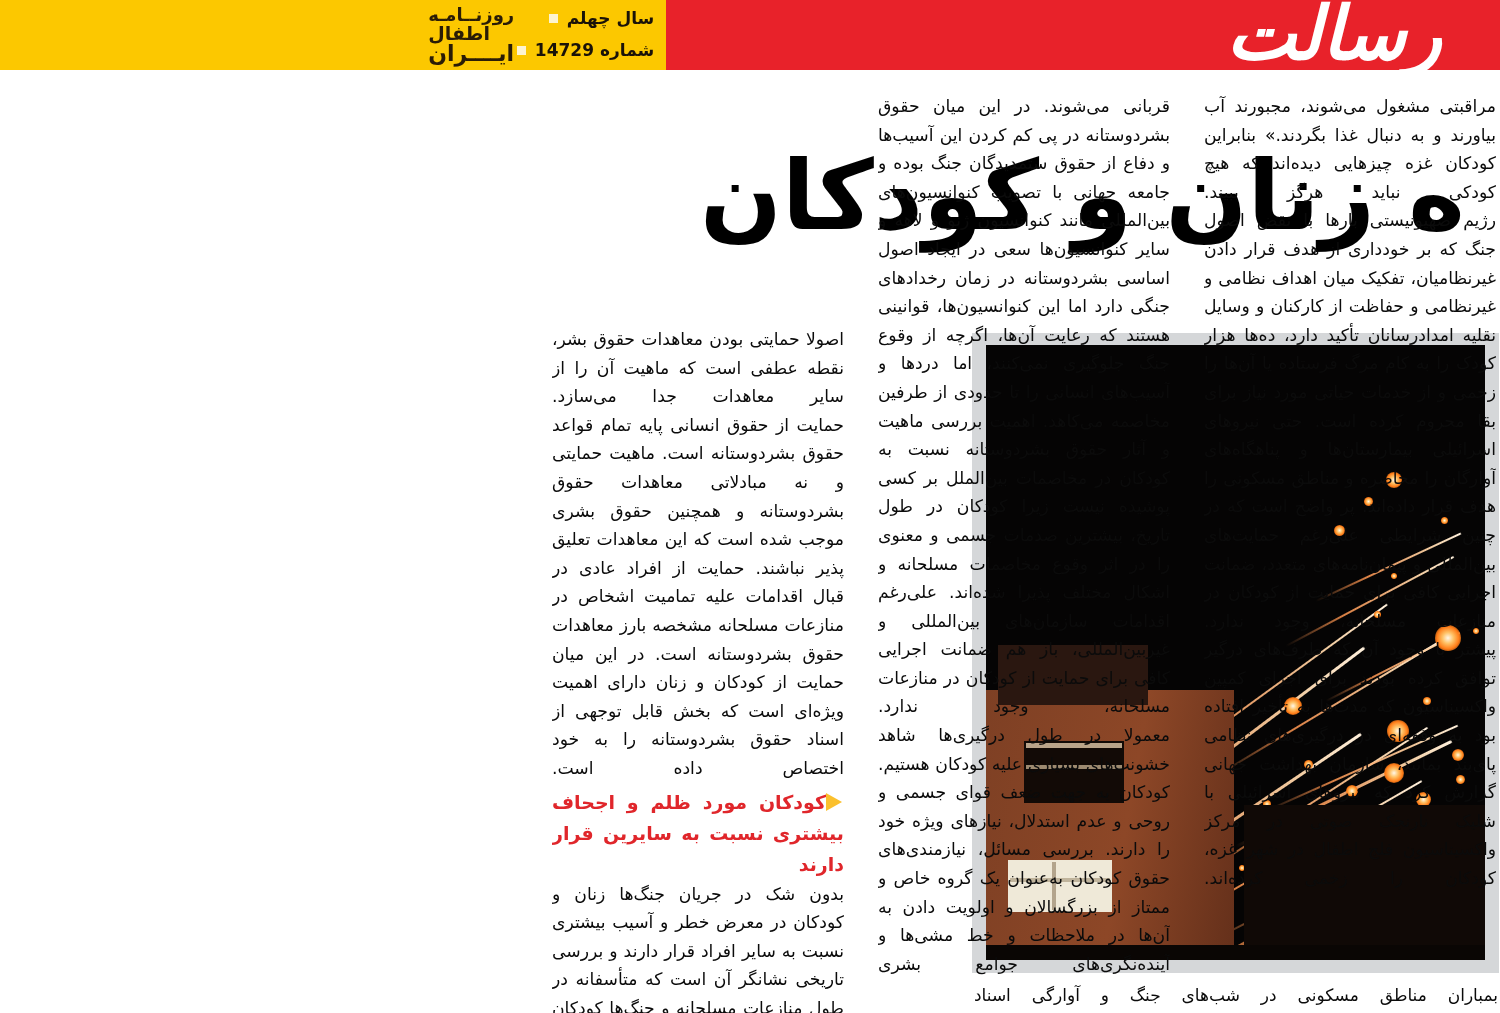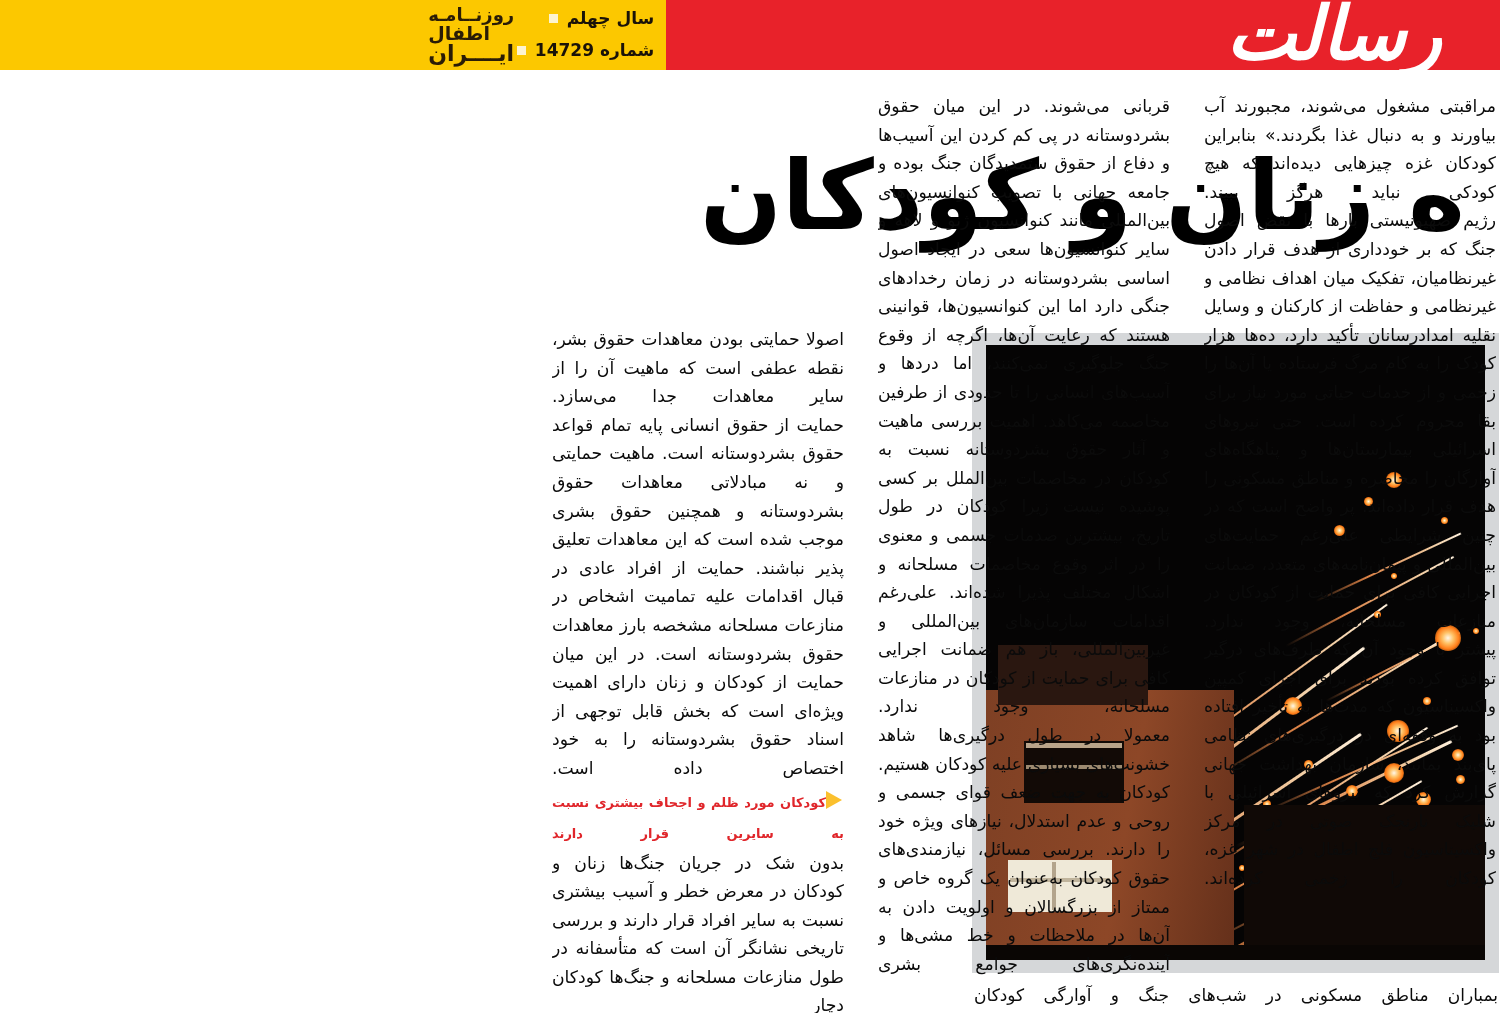--- a/index.html
+++ b/index.html
@@ -151,21 +151,21 @@
     color: #0b0b0b;
   }
   .col p { margin: 0 0 0 0; }
   #col-right  { right: 656px; top: 255px; width: 292px; height: 690px; overflow: hidden; }
   #col-mid    { right: 330px; top: 22px;  width: 292px; height: 925px; overflow: hidden; }
   #col-left   { right: 4px;   top: 22px;  width: 292px; height: 925px; overflow: hidden; }
 
   .subhead {
     color: #e0262b;
     font-weight: bold;
-    font-size: 13px;
+    font-size: 19px;
     line-height: 31px;
     direction: rtl;
     text-align: justify;
     text-align-last: justify;
     margin-top: 4px;
     position: relative;
   }
   .tri {
     display: inline-block;
     width: 0; height: 0;
@@ -318,21 +318,21 @@
       <div class="bwin" style="left:40px;  top:398px; width:96px;  height:5px; background:#b9a48a;"></div>
       <div class="bwin" style="left:40px;  top:420px; width:96px;  height:4px; background:#9d8a70;"></div>
       <div class="bwin-lit" style="left:22px; top:515px; width:104px; height:52px;"></div>
       <div class="bwin" style="left:24px;  top:533px; width:100px; height:4px; background:#c0b49c;"></div>
       <div class="bwin" style="left:66px;  top:517px; width:4px;   height:48px; background:#b3a48c;"></div>
       <div class="building" style="left:258px; top:460px; width:270px; height:175px; background:#100906;"></div>
       <div class="building" style="left:0px;  top:600px; width:528px; height:40px; background:#0a0604;"></div>
     </div>
   </div>
 
-  <div class="photo-caption">بمباران مناطق مسکونی در شب‌های جنگ و آوارگی کودکان</div>
+  <div class="photo-caption">بمباران مناطق مسکونی در شب‌های جنگ و آوارگی اسناد</div>
 
   <div class="col" id="col-right">
     <p>اصولا حمایتی بودن معاهدات حقوق بشر، نقطه عطفی است که ماهیت آن را از سایر معاهدات جدا می‌سازد.</p>
     <p>حمایت از حقوق انسانی پایه تمام قواعد حقوق بشردوستانه است. ماهیت حمایتی و نه مبادلاتی معاهدات حقوق بشردوستانه و همچنین حقوق بشری موجب شده است که این معاهدات تعلیق پذیر نباشند. حمایت از افراد عادی در قبال اقدامات علیه تمامیت اشخاص در منازعات مسلحانه مشخصه بارز معاهدات حقوق بشردوستانه است. در این میان حمایت از کودکان و زنان دارای اهمیت ویژه‌ای است که بخش قابل توجهی از اسناد حقوق بشردوستانه را به خود اختصاص داده است.</p>
     <div class="subhead">
       <span class="tri"></span><span>کودکان مورد ظلم و اجحاف بیشتری نسبت به سایرین قرار دارند</span>
     </div>
     <p>بدون شک در جریان جنگ‌ها زنان و کودکان در معرض خطر و آسیب بیشتری نسبت به سایر افراد قرار دارند و بررسی تاریخی نشانگر آن است که متأسفانه در طول منازعات مسلحانه و جنگ‌ها کودکان دچار</p>
   </div>
 

